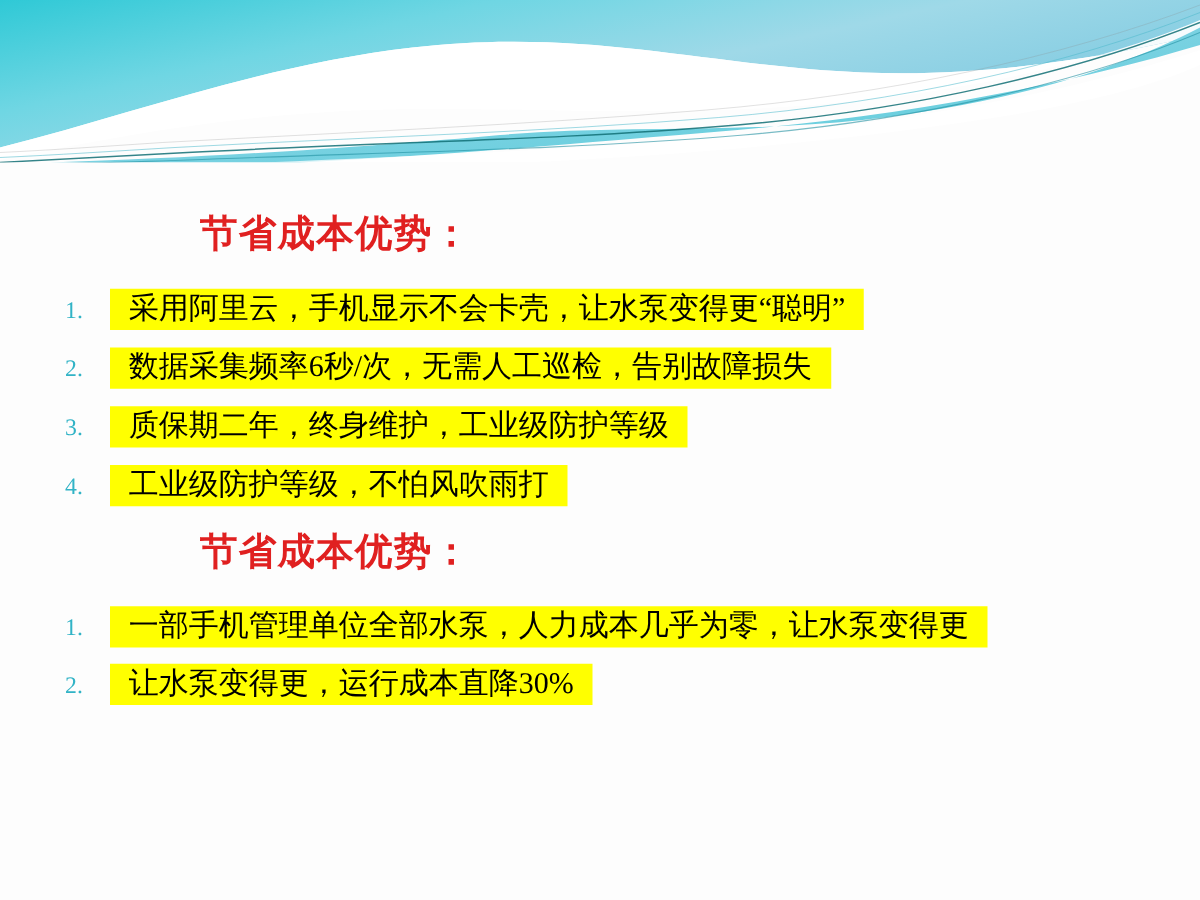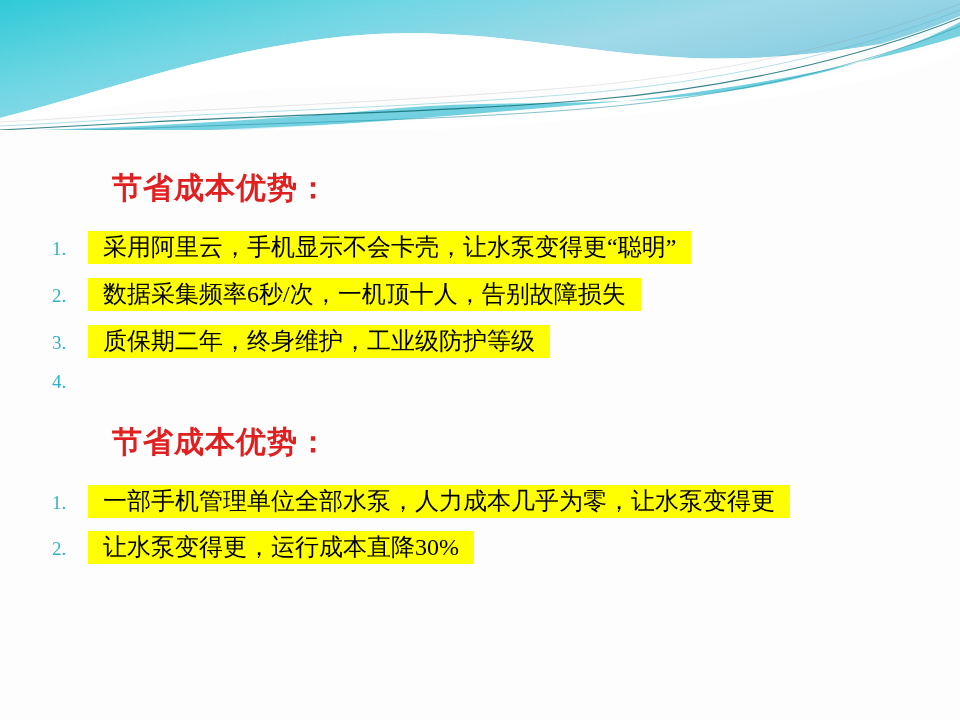--- a/index.html
+++ b/index.html
@@ -39,20 +39,21 @@
 
   .section-title {
     position: absolute;
     font-family: "Liberation Serif", "DejaVu Serif", serif;
     font-weight: bold;
     font-size: 30px;
     line-height: 36px;
     color: #E02020;
     letter-spacing: 1px;
     white-space: nowrap;
+    margin-left: 48px;
   }
   .section-title-1 { left: 112px; top: 170px; }
   .section-title-2 { left: 112px; top: 424px; }
 
   .list-item {
     position: absolute;
     left: 48px;
     display: flex;
     align-items: baseline;
     white-space: nowrap;
@@ -151,30 +152,31 @@
 
     <div class="section-title section-title-1">节省成本优势：</div>
 
     <div class="list-item row-a1">
       <span class="item-number">1.</span>
       <span class="item-text">采用阿里云，手机显示不会卡壳，让水泵变得更“聪明”</span>
     </div>
 
     <div class="list-item row-a2">
       <span class="item-number">2.</span>
-      <span class="item-text">数据采集频率6秒/次，一机顶十人，告别故障损失</span>
+      <span class="item-text">数据采集频率6秒/次，无需人工巡检，告别故障损失</span>
     </div>
 
     <div class="list-item row-a3">
       <span class="item-number">3.</span>
       <span class="item-text">质保期二年，终身维护，工业级防护等级</span>
     </div>
 
     <div class="list-item row-a4">
       <span class="item-number">4.</span>
+      <span class="item-text">工业级防护等级，不怕风吹雨打</span>
     </div>
 
     <div class="section-title section-title-2">节省成本优势：</div>
 
     <div class="list-item row-b1">
       <span class="item-number">1.</span>
       <span class="item-text">一部手机管理单位全部水泵，人力成本几乎为零，让水泵变得更</span>
     </div>
 
     <div class="list-item row-b2">

